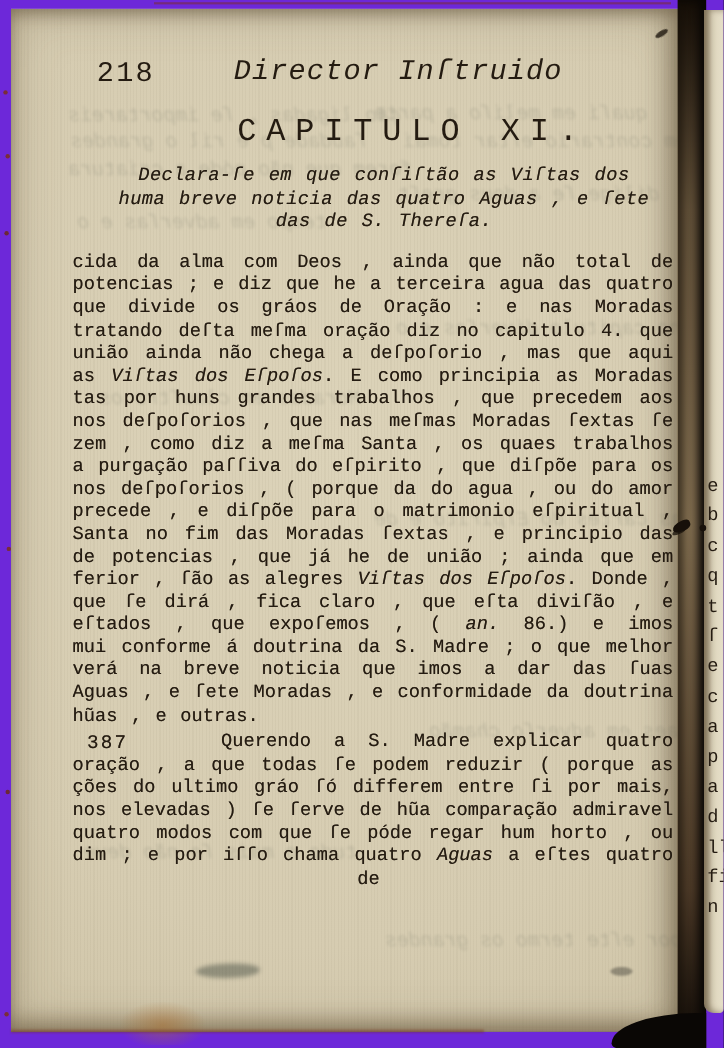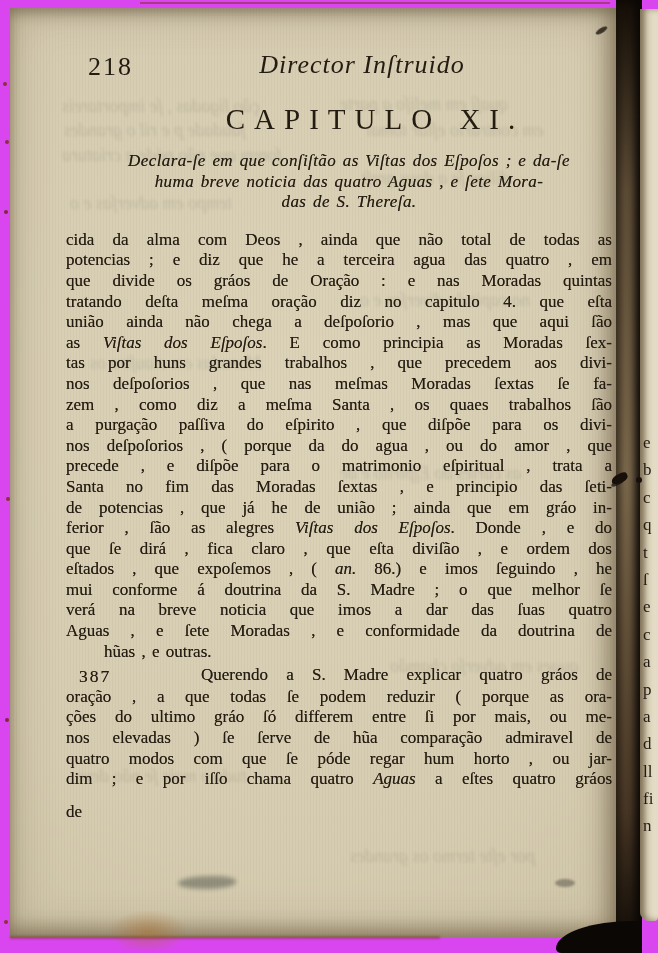--- a/index.html
+++ b/index.html
@@ -1,46 +1,46 @@
 <!DOCTYPE html>
 <html><head>
 <meta charset="utf-8">
 <style>
   html,body{margin:0;padding:0;background:#090705;}
-  .scan{position:relative;width:658px;height:953px;background:#d946ef;overflow:hidden;
-        font-family:Liberation Serif, serif;color:#241b11;}
+  .scan{position:relative;width:658px;height:953px;background:#6d28d9;overflow:hidden;
+        font-family:Liberation Mono, monospace;color:#241b11;}
   
   .page{position:absolute;left:10px;top:8px;width:610px;height:930px;
         background:radial-gradient(ellipse 120% 90% at 48% 42%, #dcd3b9 0%, #d6ccb1 55%, #cdc2a4 85%, #c0b493 100%);
         box-shadow:inset 0 0 45px rgba(90,75,50,.28), inset -14px 0 20px rgba(70,55,35,.38), inset 0 -12px 16px rgba(95,75,45,.30), inset 0 6px 10px rgba(95,80,55,.25);}
   .page::before{content:"";position:absolute;inset:0;pointer-events:none;
         background:repeating-linear-gradient(90deg, rgba(110,100,75,.055) 0 1px, rgba(0,0,0,0) 1px 3px);}
   .content{position:absolute;left:56px;top:0;width:546px;}
   
   .headrow{position:relative;margin-top:42px;height:36px;}
   .folio{position:absolute;left:22px;top:2px;font-size:26px;letter-spacing:2px;}
   .running{margin-left:46px;text-align:center;font-style:italic;font-size:26px;letter-spacing:1px;}
   .chapter{margin-top:17px;margin-left:72px;text-align:center;font-size:29px;letter-spacing:9px;word-spacing:2px;}
   
   .argument{margin-top:15px;margin-left:20px;font-style:italic;font-size:19.5px;line-height:23.8px;text-align:center;letter-spacing:.4px;}
   
   .bodytext{font-size:17px;line-height:20.6px;word-spacing:2px;text-shadow:0 0 .5px rgba(35,26,16,.65);}
   .tline{height:20.6px;overflow:hidden;}
   .tline.just{text-align:justify;text-align-last:justify;}
-  .tline.nolast{text-align:left;text-align-last:left;margin-left:38px;}
+  .tline.nolast{text-align:left;text-align-last:left;}
   .tline em{font-style:italic;}
   .para1{margin-top:17px;}
   .firstblock{display:flex;}
   .pnum{width:44px;padding-left:13px;box-sizing:border-box;font-size:17.5px;letter-spacing:2px;padding-top:1px;flex:none;}
   .dropcap{flex:none;width:47px;font-size:60px;line-height:44px;padding-top:1px;}
   .firstlines{flex:1;min-width:0;}
   .p2first{display:flex;margin-top:3px;gap:41px;}
   .p2first .pnum{width:94px;}
   .p2first .tline{flex:1;min-width:0;}
-  .catchword{text-align:left;padding-right:8px;margin-top:12px;}
+  .catchword{text-align:center;padding-right:8px;margin-top:1px;}
   
   .ghost{position:absolute;font-style:italic;font-size:18px;color:#4d5348;opacity:.17;
          transform:scaleX(-1);filter:blur(1.4px);white-space:nowrap;pointer-events:none;}
   .g0{left:52px;top:88px;}  .g1{left:330px;top:86px;}
   .g2{left:54px;top:112px;} .g3{left:356px;top:112px;}
   .g4{left:52px;top:137px;} .g5{left:352px;top:160px;}
   .g6{left:60px;top:185px;} .g7{left:350px;top:282px;}
   .g8{left:80px;top:345px;} .g9{left:330px;top:455px;}
   .g10{left:380px;top:648px;} .g11{left:66px;top:758px;}
   .g12{left:340px;top:838px;}

